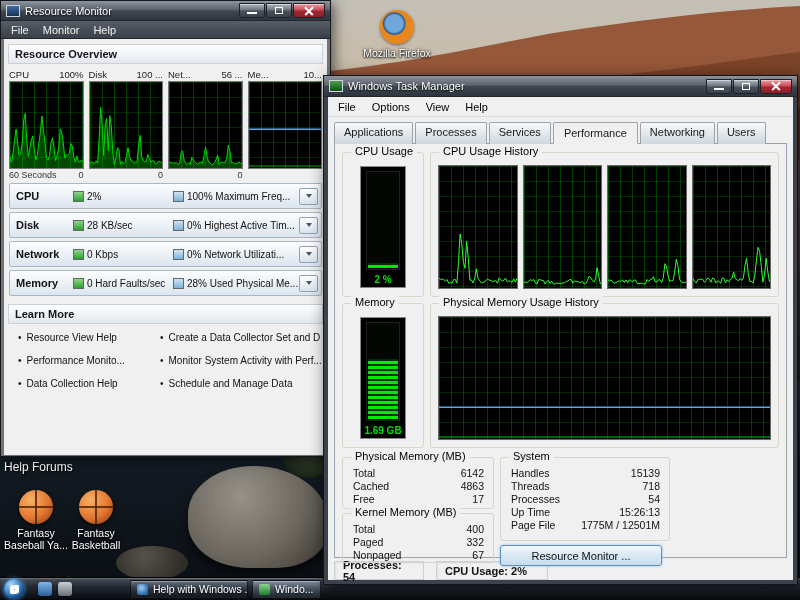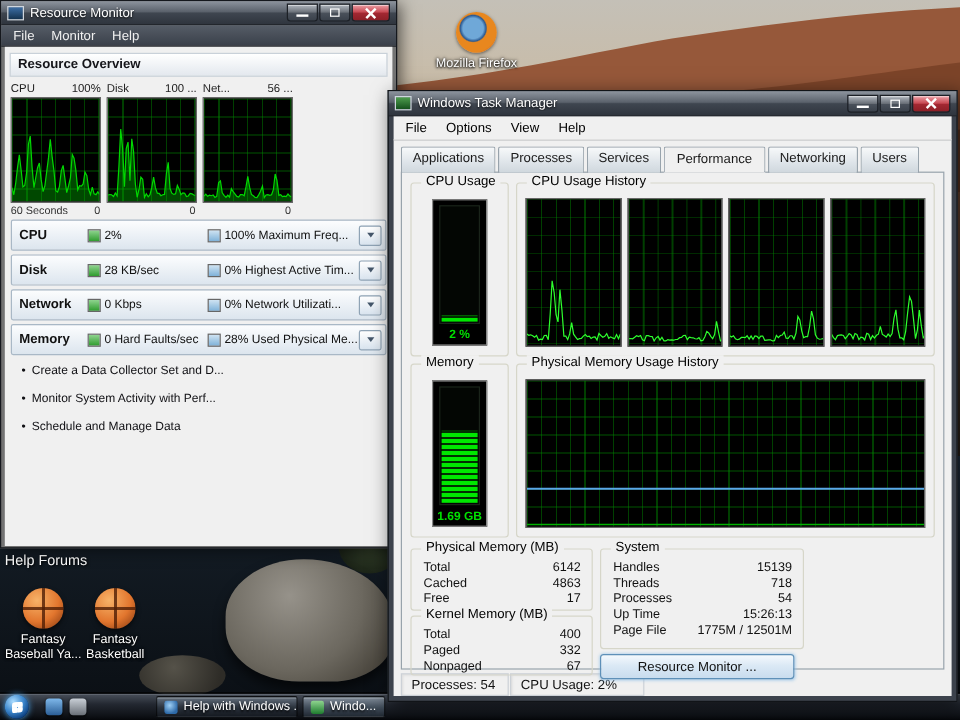--- a/index.html
+++ b/index.html
@@ -107,21 +107,21 @@
   .grp-cpu{left:7px;top:8px;width:80px;height:143px;}
   .grp-cpuhist{left:95px;top:8px;right:7px;height:143px;text-align:right;}
   .grp-mem{left:7px;top:159px;width:80px;height:143px;}
   .grp-memhist{left:95px;top:159px;right:7px;height:143px;padding-left:36px;}
   .grp-phys{left:7px;top:313px;width:150px;height:50px;}
   .grp-kernel{left:7px;top:369px;width:150px;height:48px;}
   .grp-system{left:165px;top:313px;width:168px;height:82px;}
   .btn-resmon{position:absolute;left:165px;top:401px;width:162px;height:21px;border:1px solid #5e90b8;border-radius:3px;
     background:linear-gradient(#f4f9fd,#dbe9f5 45%,#c8dcee);font-size:11px;color:#111;display:flex;align-items:center;
     justify-content:center;box-shadow:0 0 3px #90c1e8;box-sizing:border-box;}
-  .tm-status{height:19px;margin-top:3px;display:flex;gap:1px;padding:0 6px;}
+  .tm-status{height:19px;margin-top:3px;display:flex;gap:12px;padding:0 6px;font-weight:bold;}
   .scell{border:1px solid #ccd1d7;box-shadow:inset 1px 1px 2px rgba(0,0,0,.08);font-size:11px;color:#111;display:flex;
     align-items:center;padding:0 8px;background:#f0f0f0;box-sizing:border-box;}
   .scell.c1{width:90px;}.scell.c2{width:112px;}.scell.c3{flex:1;}
 
   
   .taskbar{position:absolute;left:0;bottom:0;width:800px;height:22px;z-index:5;border-top:1px solid #000;
     background:linear-gradient(#4a515c,#232831 40%,#0e1116 85%,#05070a);box-shadow:inset 0 1px rgba(255,255,255,.18);}
   .orb{position:absolute;left:4px;bottom:1px;width:20px;height:20px;border-radius:50%;
     background:radial-gradient(circle at 35% 28%,#aadcff,#3b86cc 45%,#0b3d7c 78%,#062448);box-shadow:0 0 5px #4aa3e8;
     display:flex;align-items:center;justify-content:center;}
@@ -232,20 +232,33 @@
             <span>56 ...</span>
           </div>
           <div class="gbox">
               <div class="grid"></div>
               <svg width="73" height="86" style="position: absolute; left: 0px; top: 0px;">
                 <polygon points="0,86 0.0,81.5 1.5,79.8 3.0,81.6 4.6,80.6 6.1,81.1 7.6,80.5 9.1,82.5 10.6,81.7 12.2,70.2 13.7,68.8 15.2,78.7 16.7,80.8 18.3,82.4 19.8,80.7 21.3,82.2 22.8,75.2 24.3,77.8 25.9,79.7 27.4,81.7 28.9,82.2 30.4,80.2 31.9,80.1 33.5,81.1 35.0,73.8 36.5,64.9 38.0,74.0 39.5,80.0 41.1,81.1 42.6,82.5 44.1,82.7 45.6,80.4 47.1,77.3 48.7,73.0 50.2,82.7 51.7,80.5 53.2,80.2 54.8,80.8 56.3,80.3 57.8,76.1 59.3,63.0 60.8,68.4 62.4,80.8 63.9,80.3 65.4,81.9 66.9,81.5 68.4,81.9 70.0,79.7 71.5,81.4 73.0,82.1 73,86" fill="rgba(0,190,0,0.38)"></polygon>
                 <polyline points="0.0,81.5 1.5,79.8 3.0,81.6 4.6,80.6 6.1,81.1 7.6,80.5 9.1,82.5 10.6,81.7 12.2,70.2 13.7,68.8 15.2,78.7 16.7,80.8 18.3,82.4 19.8,80.7 21.3,82.2 22.8,75.2 24.3,77.8 25.9,79.7 27.4,81.7 28.9,82.2 30.4,80.2 31.9,80.1 33.5,81.1 35.0,73.8 36.5,64.9 38.0,74.0 39.5,80.0 41.1,81.1 42.6,82.5 44.1,82.7 45.6,80.4 47.1,77.3 48.7,73.0 50.2,82.7 51.7,80.5 53.2,80.2 54.8,80.8 56.3,80.3 57.8,76.1 59.3,63.0 60.8,68.4 62.4,80.8 63.9,80.3 65.4,81.9 66.9,81.5 68.4,81.9 70.0,79.7 71.5,81.4 73.0,82.1" fill="none" stroke="#00d800" stroke-width="1"></polyline>
               </svg>
             </div>
         </div>
+        <div class="mini">
+          <div class="mini-head">
+            <span>Me...</span>
+            <span>10...</span>
+          </div>
+          <div class="gbox">
+              <div class="grid"></div>
+              <svg width="73" height="86" style="position: absolute; left: 0px; top: 0px;">
+                <line x1="0" x2="73" y1="47.3" y2="47.3" stroke="#5aa8e8" stroke-width="1.6"></line>
+                <line x1="0" x2="73" y1="84" y2="84" stroke="#00b000" stroke-width="1"></line>
+              </svg>
+            </div>
+        </div>
       </div>
       <div class="rm-gfooter">
         <div class="gf first">
           <span>60 Seconds</span>
           <span>0</span>
         </div>
         <div class="gf">
             <span>0</span>
           </div>
         <div class="gf">
@@ -288,21 +301,27 @@
         <span class="sec-name">Memory</span>
         <span class="sw sw-g"></span>
         <span class="sec-gv">0 Hard Faults/sec</span>
         <span class="sw sw-b"></span>
         <span class="sec-bv">28% Used Physical Me...</span>
         <span class="sec-x">
             <span class="chev"></span>
           </span>
       </div>
 
+      <div class="panel-header lm-header">Learn More</div>
       <div class="lm-links">
+        <div class="lm-col left">
+          <span class="lm-link">Resource View Help</span>
+          <span class="lm-link">Performance Monito...</span>
+          <span class="lm-link">Data Collection Help</span>
+        </div>
         <div class="lm-col right">
           <span class="lm-link">Create a Data Collector Set and D...</span>
           <span class="lm-link">Monitor System Activity with Perf...</span>
           <span class="lm-link">Schedule and Manage Data</span>
         </div>
       </div>
     </div>
   </div>
 
   <div class="taskbar">

